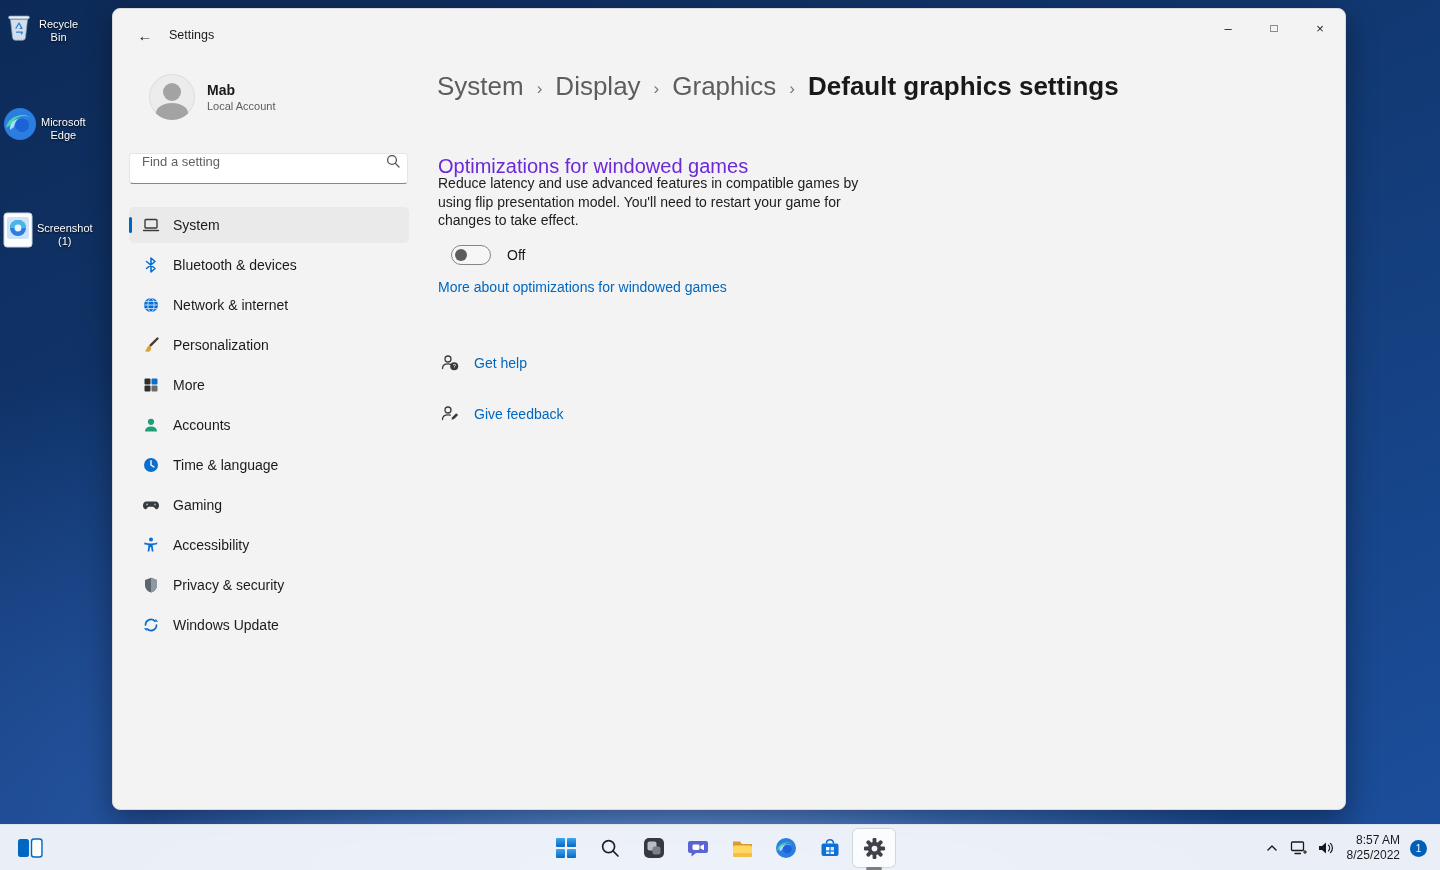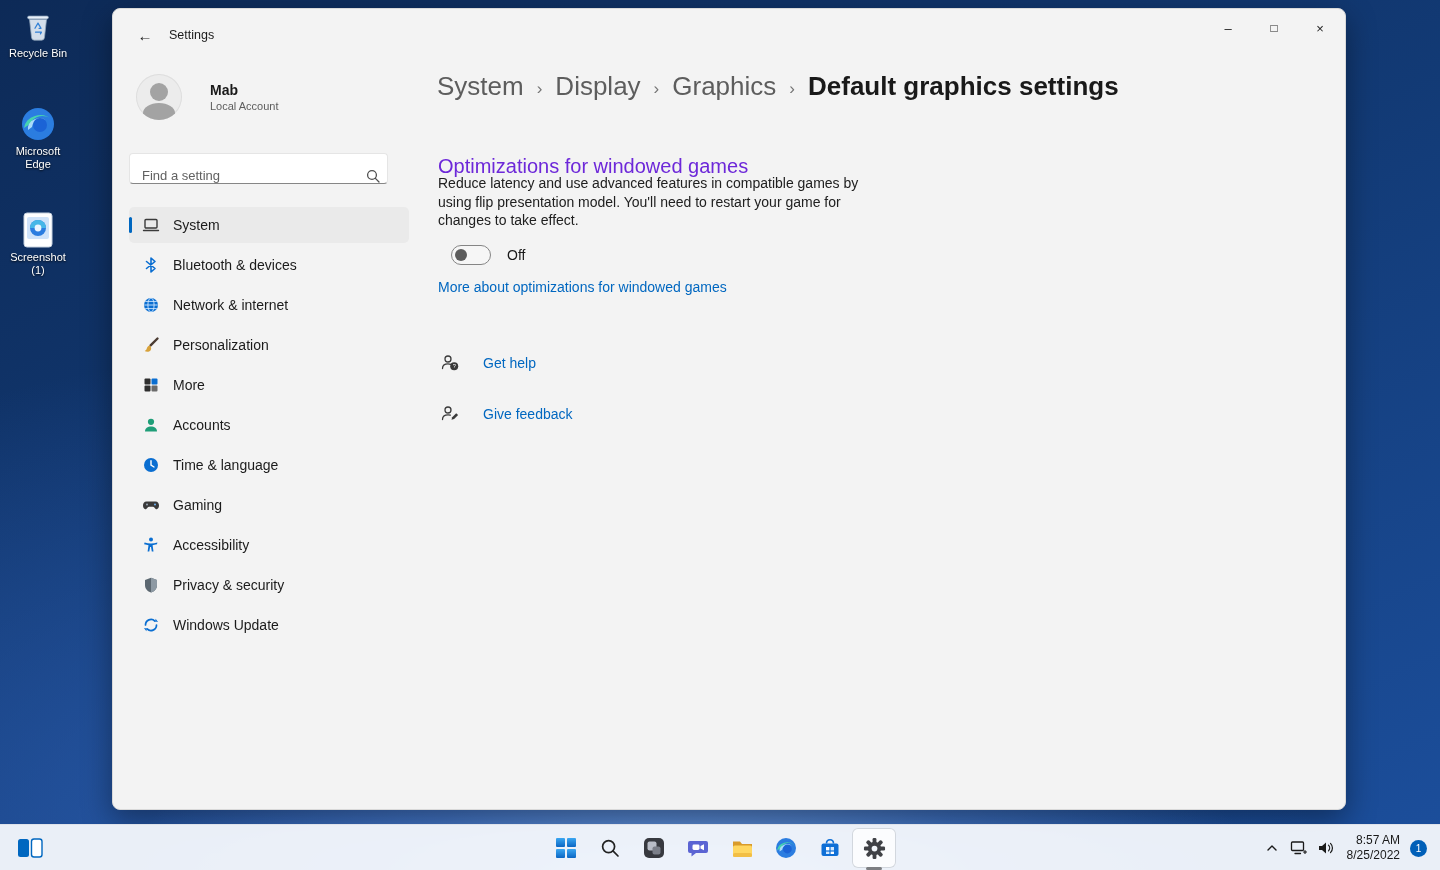--- a/index.html
+++ b/index.html
@@ -8,49 +8,49 @@
   
   .desktop {
     position:fixed; inset:0;
     background:
       radial-gradient(ellipse 820px 420px at 48% 108%, rgba(137,183,244,.95) 0%, rgba(84,134,214,.55) 42%, rgba(84,134,214,0) 72%),
       radial-gradient(ellipse 1400px 760px at 28% 96%, rgba(46,96,180,.85) 0%, rgba(46,96,180,0) 65%),
       linear-gradient(155deg, #0d2a57 0%, #123a75 48%, #1c4f9d 100%);
   }
 
   
-  .dicon { position:absolute; width:72px; display:flex; flex-direction:column; align-items:center; gap:3px; cursor:default; }
+  .dicon { position:absolute; width:72px; display:flex; flex-direction:row; align-items:flex-end; gap:3px; cursor:default; }
   .dicon .glyph { width:36px; height:36px; display:flex; align-items:center; justify-content:center; }
   .dicon .lbl { color:#fff; font-size:11px; text-align:center; line-height:13px; text-shadow:0 1px 2px rgba(0,0,0,.85); max-width:68px; }
 
   
   .win {
     position:absolute; left:112px; top:8px; width:1234px; height:802px;
     background:#f3f3f3; border-radius:8px; border:1px solid #d9d9d9;
     box-shadow:0 10px 30px rgba(0,0,0,.38); overflow:hidden;
   }
   .backbtn { position:absolute; left:16px; top:12px; width:32px; height:28px; border-radius:5px;
     display:flex; align-items:center; justify-content:center; font-size:15px; color:#1b1b1b; }
   .wintitle { position:absolute; left:56px; top:19px; font-size:12.5px; color:#1b1b1b; }
   .caption { position:absolute; right:2px; top:2px; display:flex; }
   .capbtn { width:46px; height:34px; display:flex; align-items:center; justify-content:center;
     font-size:13px; color:#1b1b1b; }
   .capbtn.max { font-size:12px; }
 
   
   .sidebar { position:absolute; left:16px; top:56px; width:280px; }
-  .usercard { position:absolute; left:7px; top:9px; display:flex; align-items:center; gap:28px;justify-content:flex-end; }
+  .usercard { position:absolute; left:20px; top:9px; display:flex; align-items:center; gap:12px;justify-content:flex-end; }
   .avatar { width:46px; height:46px; border-radius:50%; background:#ececec; overflow:hidden; position:relative; box-shadow:inset 0 0 0 1px #dedede; }
   .avatar::before { content:""; position:absolute; left:14px; top:9px; width:18px; height:18px; border-radius:50%; background:#a3a3a3; }
   .avatar::after  { content:""; position:absolute; left:7px; top:29px; width:32px; height:20px; border-radius:50% 50% 0 0; background:#a3a3a3; }
   .uname { font-size:14px; font-weight:700; color:#191919; }
   .utype { font-size:11px; color:#5d5d5d; margin-top:2px; }
 
-  .searchbox { position:absolute; left:0px; top:88px; width:259px; height:31px; background:#ffffff;
-    border:1px solid #e5e5e5; border-bottom:1px solid #868686; border-radius:4px; display:flex; align-items:flex-end; }
+  .searchbox { position:absolute; left:0px; top:88px; width:279px; height:31px; background:#ffffff;
+    border:1px solid #e5e5e5; border-bottom:1px solid #868686; border-radius:4px; display:flex; align-items:flex-start; }
   .searchbox input { flex:1; border:none; outline:none; background:transparent; font-family:inherit;
     font-size:13px; color:#1b1b1b; padding:0 8px 0 12px; }
   .searchbox input::placeholder { color:#616161; }
   .searchbox .sic { width:28px; display:flex; align-items:center; justify-content:center; }
 
   .nav { position:absolute; left:0; top:142px; width:280px; }
   .nav-item { position:relative; height:36px; margin-bottom:4px; border-radius:5px;
     display:flex; align-items:center; padding-left:13px; cursor:default; }
   .nav-item.sel { background:#eaeaea; }
   .nav-item.sel::before { content:""; position:absolute; left:0; top:10px; width:3px; height:16px;
@@ -69,21 +69,21 @@
   .desc { position:absolute; left:1px; top:165px; max-width:436px; font-size:14px; line-height:18.5px; color:#202020; }
 
   .togglerow { position:absolute; left:14px; top:236px; display:flex; align-items:center; }
   .toggle { width:40px; height:20px; border:1px solid #858585; border-radius:10px; background:#f6f6f6; position:relative; }
   .toggle .knob { position:absolute; left:3px; top:3px; width:12px; height:12px; border-radius:50%; background:#5c5c5c; }
   .togglelbl { margin-left:16px; font-size:14px; color:#191919; }
 
   .link { color:#0067c0; font-size:14px; }
   .morelink { position:absolute; left:1px; top:270px; }
 
-  .helprow { position:absolute; left:3px; display:flex; align-items:center; gap:24px; }
+  .helprow { position:absolute; left:3px; display:flex; align-items:center; gap:15px; }
   .helprow .hic { width:19px; height:19px; display:flex; align-items:center; justify-content:center; }
 
   
   .taskbar { position:absolute; left:0; right:0; bottom:0; height:46px;
     background:rgba(242,246,251,.96); border-top:1px solid rgba(0,0,0,.05); }
   .widgetsbtn { position:absolute; left:10px; top:3px; width:40px; height:40px; border-radius:6px;
     display:flex; align-items:center; justify-content:center; }
   .ticons { position:absolute; left:50%; top:0; transform:translateX(-50%); height:46px;
     display:flex; align-items:center; }
   .tbtn { width:44px; height:40px; border-radius:6px; display:flex; align-items:center; justify-content:center; position:relative; }

